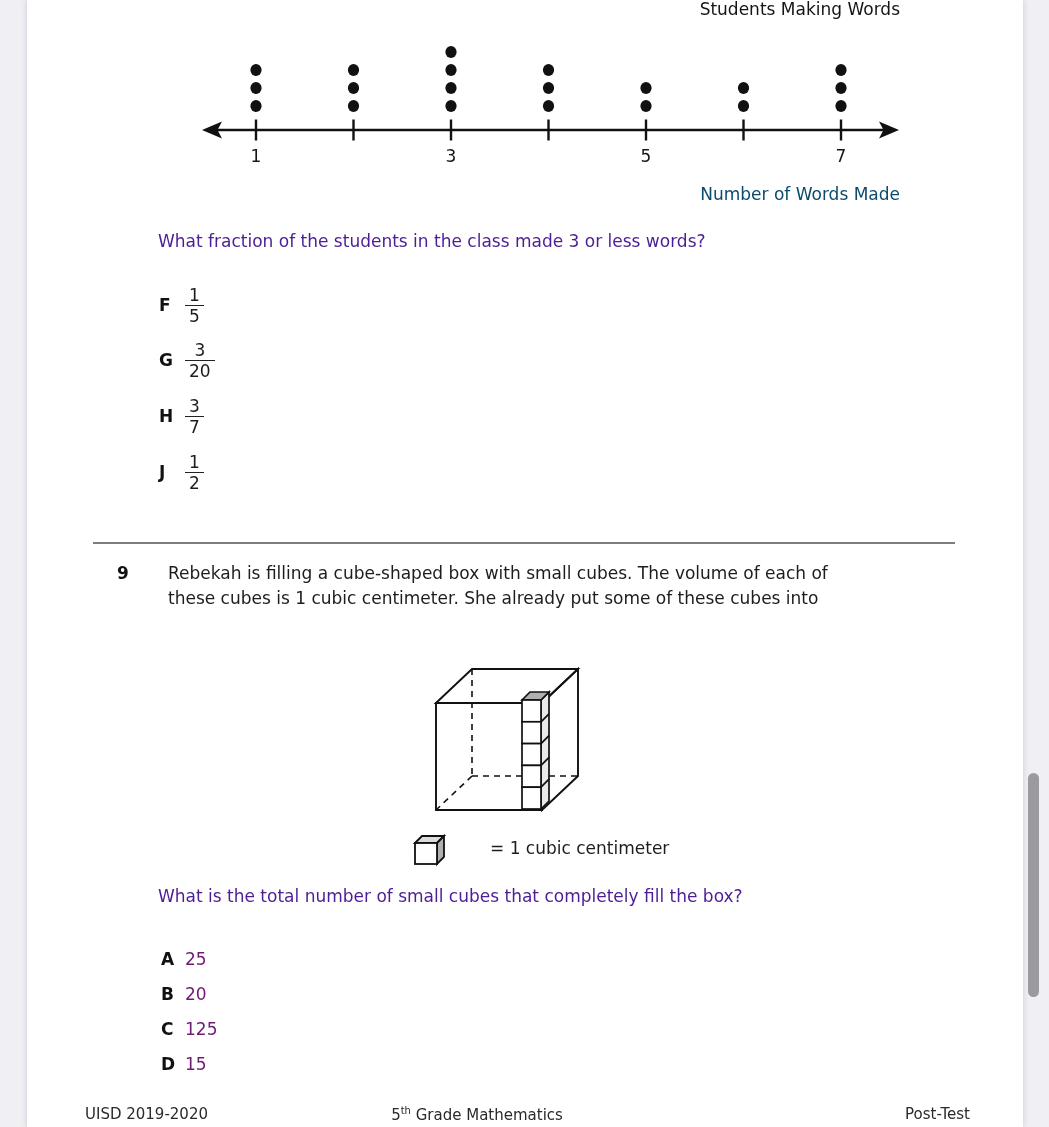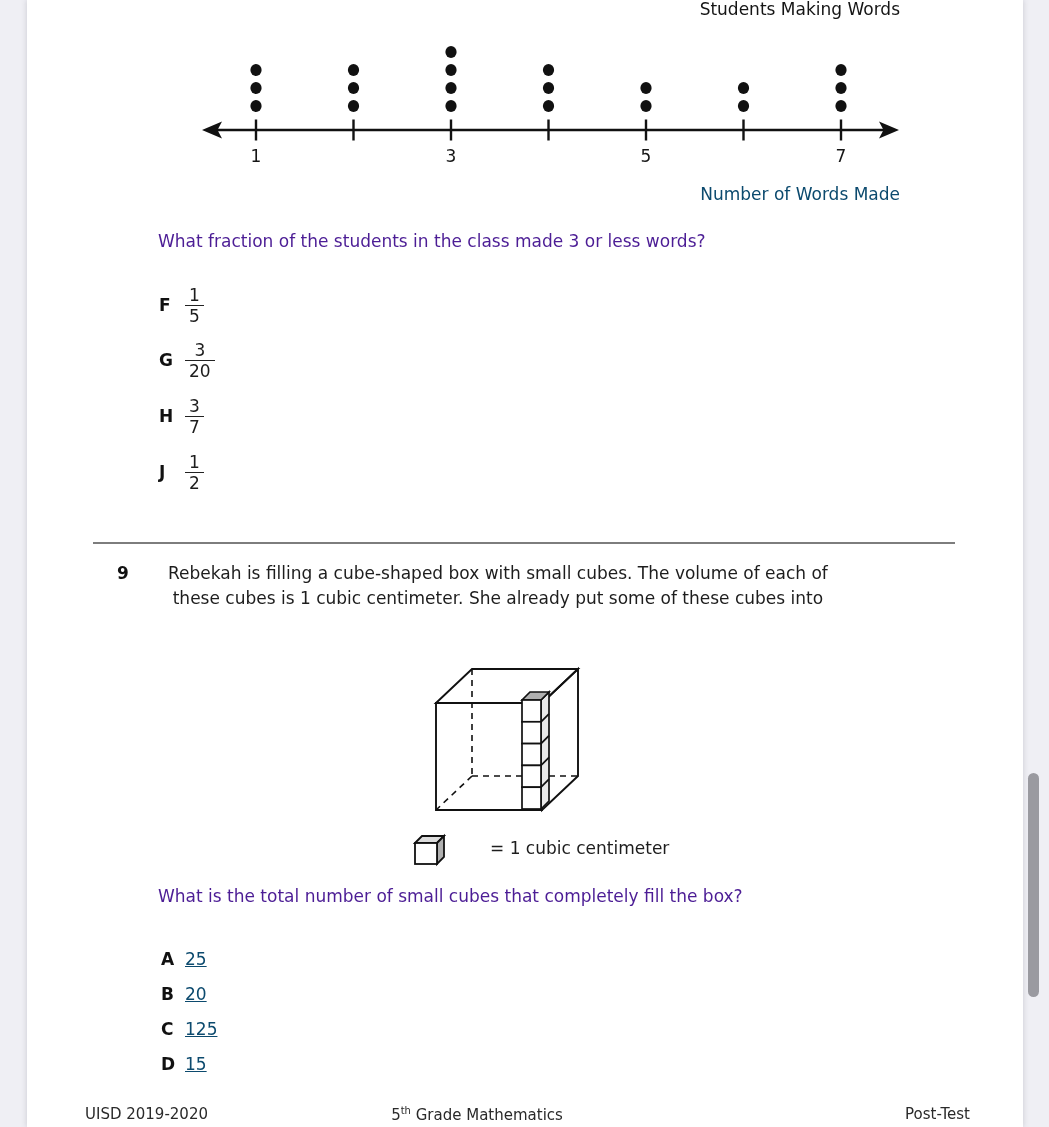--- a/index.html
+++ b/index.html
@@ -32,28 +32,28 @@
     left:159px;height:58px;display:flex;align-items:center;
   }
   .opt-letter{font-weight:bold;font-size:17px;color:#111;width:26px;display:inline-block;}
   .frac{display:inline-flex;flex-direction:column;align-items:center;font-size:17px;color:#1d1d1d;line-height:20px;}
   .frac .num{padding:0 4px;}
   .frac .den{padding:0 4px;border-top:1.7px solid #222;}
   .divider{left:93px;top:542px;width:862px;height:2px;background:#7d7d7d;}
   .qnum{font-weight:bold;font-size:17px;color:#111;}
   #q9-number{left:117px;top:563px;}
   #q9-paragraph{left:168px;top:561px;line-height:25px;}
-  #q9-paragraph div{font-size:17px;color:#1d1d1d;white-space:nowrap;text-align:center;}
+  #q9-paragraph div{font-size:17px;color:#1d1d1d;white-space:nowrap;}
   #cube-figure{left:425px;top:655px;}
   #legend-icon{left:411px;top:831px;}
   #legend-text{left:450px;top:838px;font-size:17px;color:#1d1d1d;white-space:nowrap;margin-left:40px;}
   #q9-question{left:158px;top:886px;}
   .optrow{left:161px;height:24px;display:flex;align-items:center;}
   .optrow .opt-letter{width:16px;margin-right:8px;}
-  .optrow .opt-value{font-size:17px;color:#0c4a6e;text-decoration:underline;}
+  .optrow .opt-value{font-size:17px;color:#701a75;}
   .footer{top:1105px;font-size:15px;color:#2a2a2a;text-align:right;}
   #footer-left{left:85px;}
   #footer-center{left:0;width:954px;text-align:center;}
   #footer-center sup{font-size:10px;}
   #footer-right{right:79px;}
   .scroll-thumb{
     position:absolute;left:1028px;top:773px;width:11px;height:224px;
     background:#9a9aa0;border-radius:6px;
   }
   svg{display:block;}

